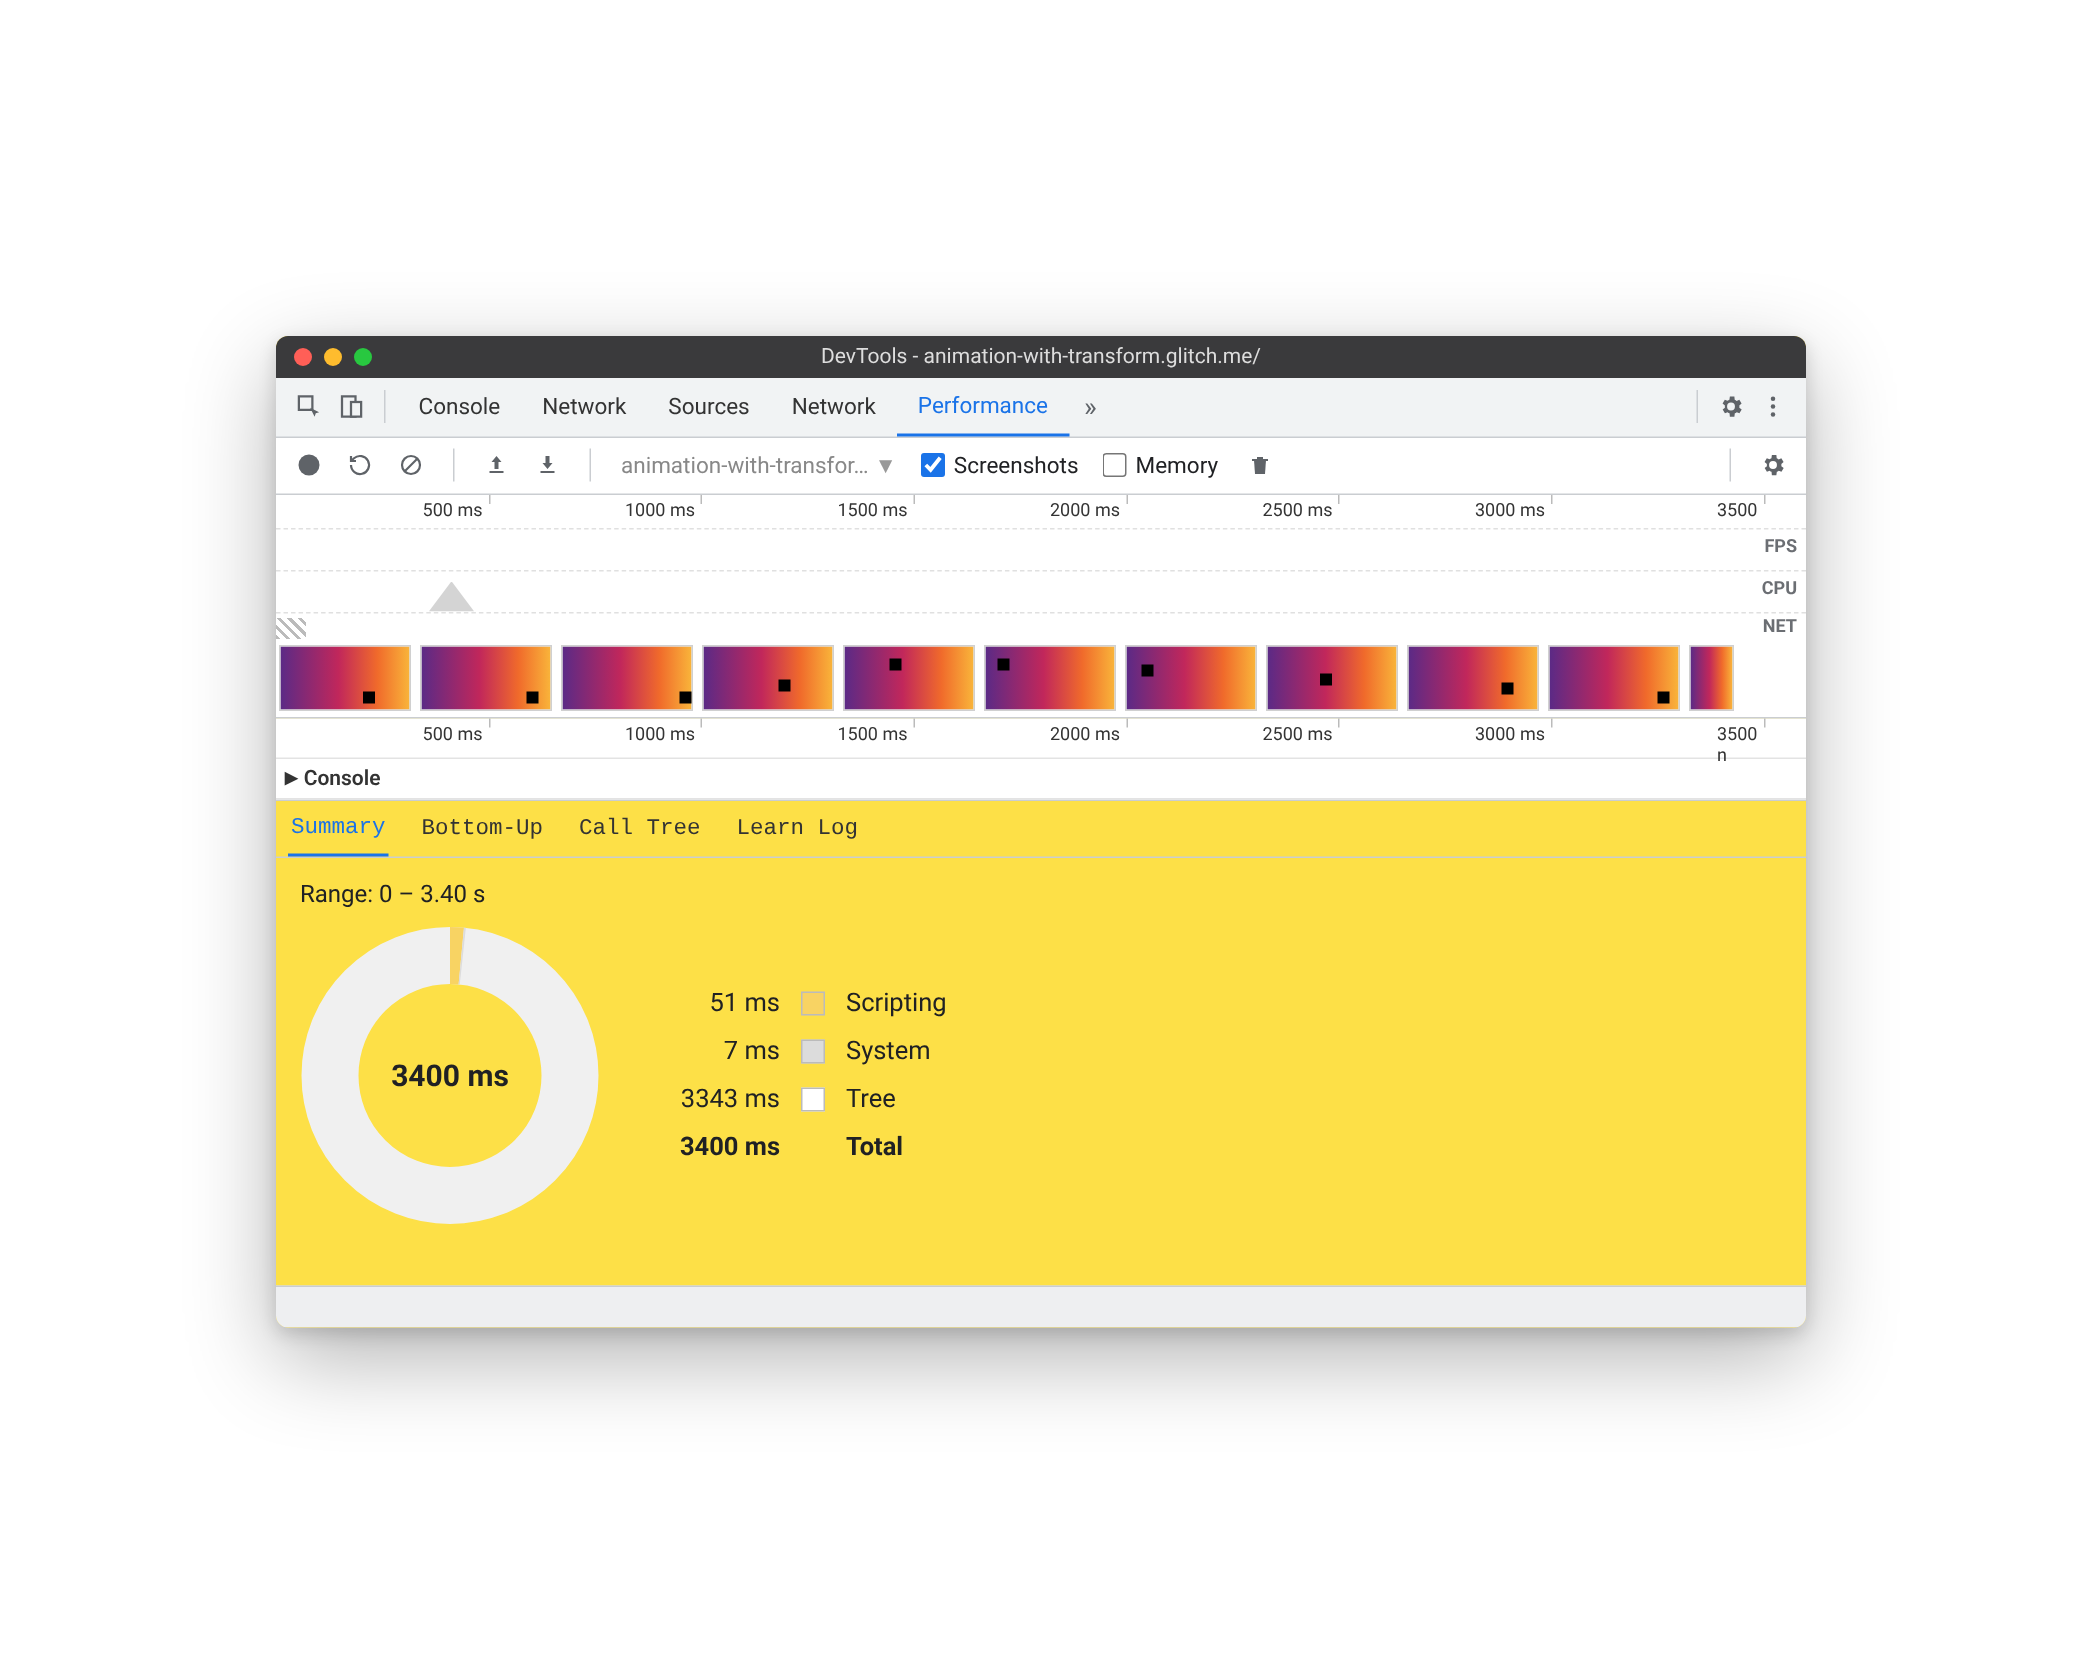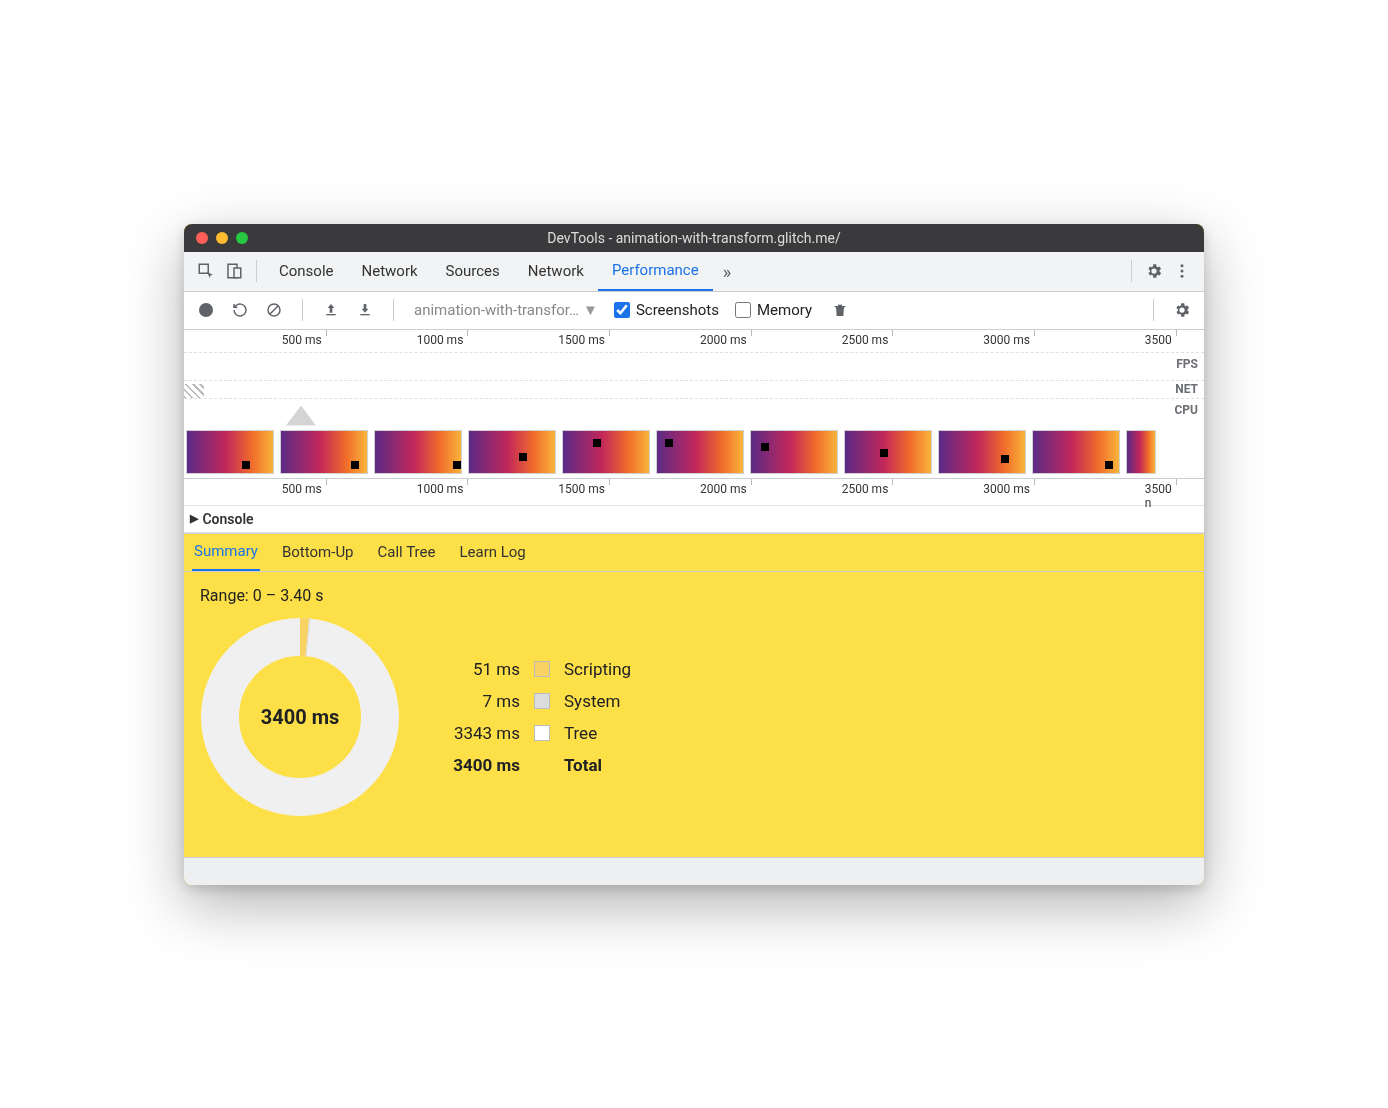--- a/index.html
+++ b/index.html
@@ -195,21 +195,21 @@
   .btabs {
     height: 38px;
     display: flex;
     align-items: center;
     padding: 0 8px;
     gap: 20px;
     font-size: 15px;
     color: #333;
     border-bottom: 1px solid #cacdd1;
   }
-  .btab { padding: 0 2px; height: 38px; display: flex; align-items: center; cursor: pointer; }
+  .btab { padding: 0 2px; height: 38px; display: flex; align-items: center; cursor: pointer; font-family: Liberation Mono, monospace; }
   .btab.active { color: #1a73e8; border-bottom: 2px solid #1a73e8; }
   
   .summary {
     padding: 14px 16px 40px;
     display: flex;
     flex-direction: column;
     font-size: 16px;
     color: #202124;
   }
   .range { margin-bottom: 12px; }
@@ -370,27 +370,27 @@
         <span class="tickline" style="left: 69.4444%;"></span>
         <span class="tick" style="left: 83.3333%;">3000 ms</span>
         <span class="tickline" style="left: 83.3333%;"></span>
         <span class="tick" style="left: 97.2222%;">3500</span>
         <span class="tickline" style="left: 97.2222%;"></span>
       </div>
     <div class="ovrows">
       <div class="ovrow">
           <div class="ovlabel">FPS</div>
         </div>
+      <div class="ovrow">
+        <div class="cpu-bump"></div>
+        <div class="ovlabel">CPU</div>
+      </div>
       <div class="ovrow" style="height:18px">
         <div class="net-hatch"></div>
         <div class="ovlabel" style="top:1px">NET</div>
-      </div>
-      <div class="ovrow">
-        <div class="cpu-bump"></div>
-        <div class="ovlabel">CPU</div>
       </div>
     </div>
     <div class="shots" id="shots">
         <div class="shot">
           <div class="dot" style="left: 55px; top: 30px;"></div>
         </div>
         <div class="shot">
           <div class="dot" style="left: 70px; top: 30px;"></div>
         </div>
         <div class="shot">

